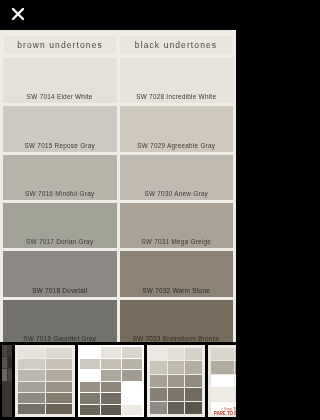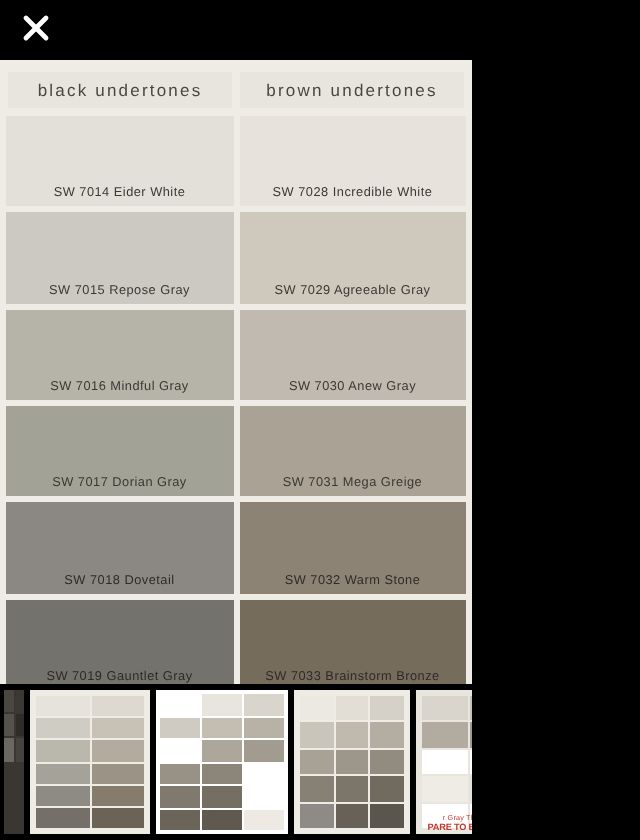--- a/index.html
+++ b/index.html
@@ -103,22 +103,22 @@
     <svg width="14" height="14" viewBox="0 0 14 14">
       <line x1="2" y1="2" x2="12" y2="12" stroke="#ffffff" stroke-width="2.4" stroke-linecap="round"></line>
       <line x1="12" y1="2" x2="2" y2="12" stroke="#ffffff" stroke-width="2.4" stroke-linecap="round"></line>
     </svg>
   </div>
 </div>
 
 <div class="pin">
 
   <div class="headers">
+    <div class="hdr">brown undertones</div>
     <div class="hdr">black undertones</div>
-    <div class="hdr">brown undertones</div>
   </div>
 
   <div class="grid">
 
     <div class="col">
       <div class="swatch" style="background: rgb(227, 224, 218);">
         <span class="lbl">SW 7014 Eider White</span>
       </div>
       <div class="swatch" style="background: rgb(204, 201, 194);">
         <span class="lbl">SW 7015 Repose Gray</span>

